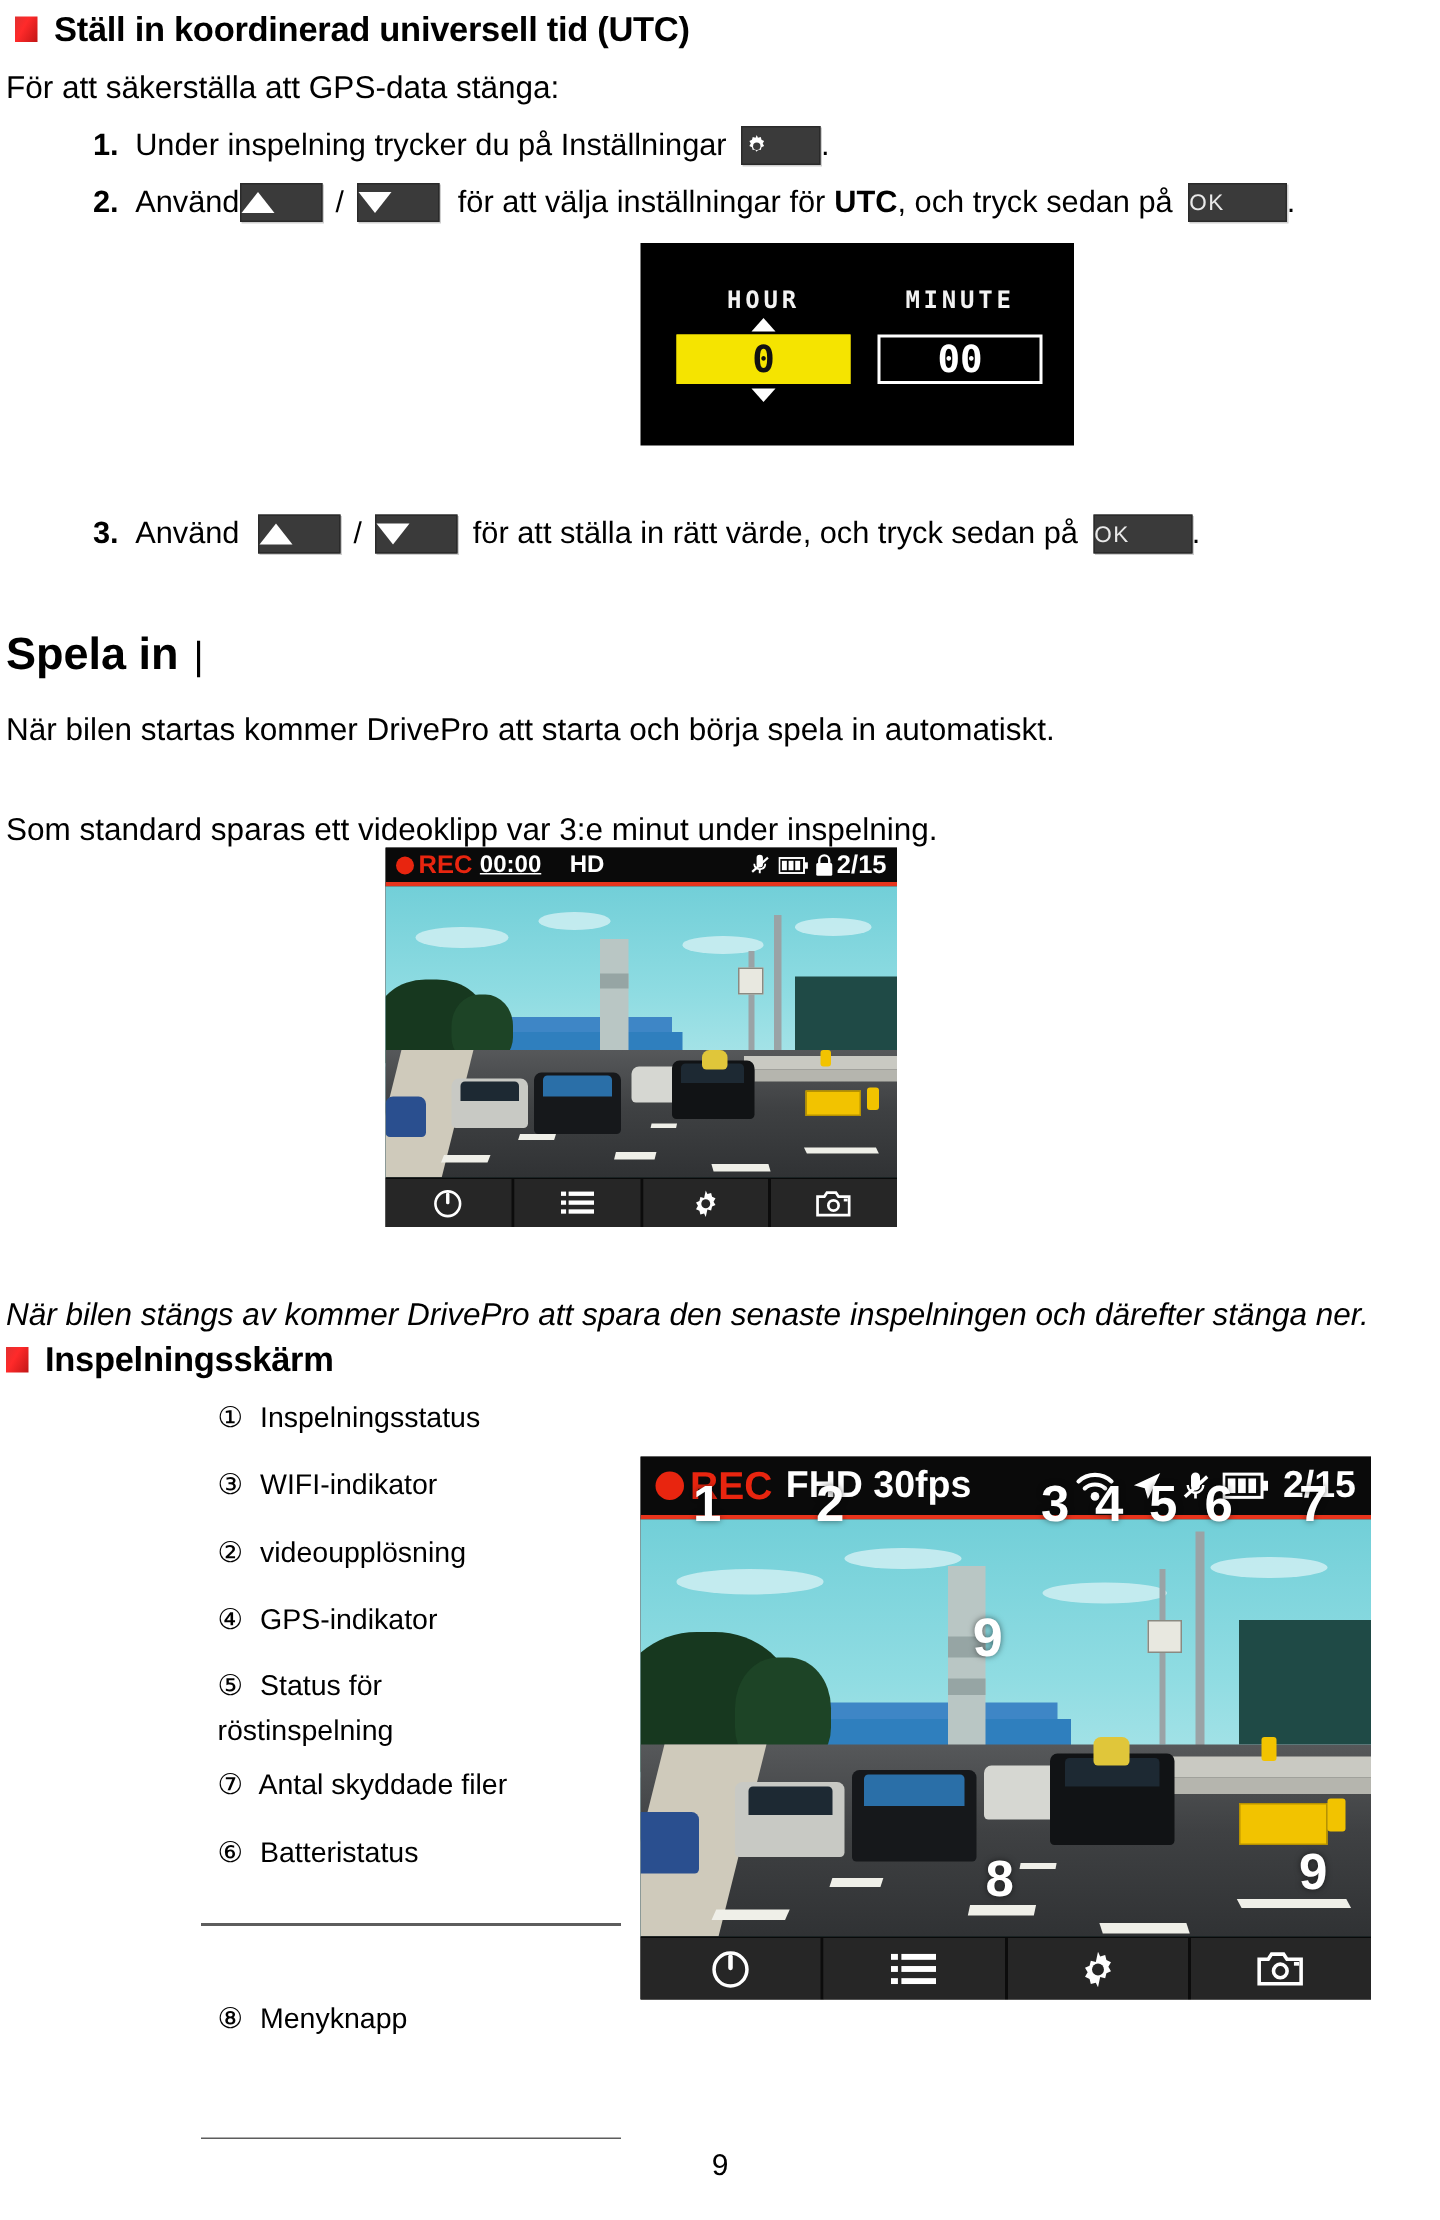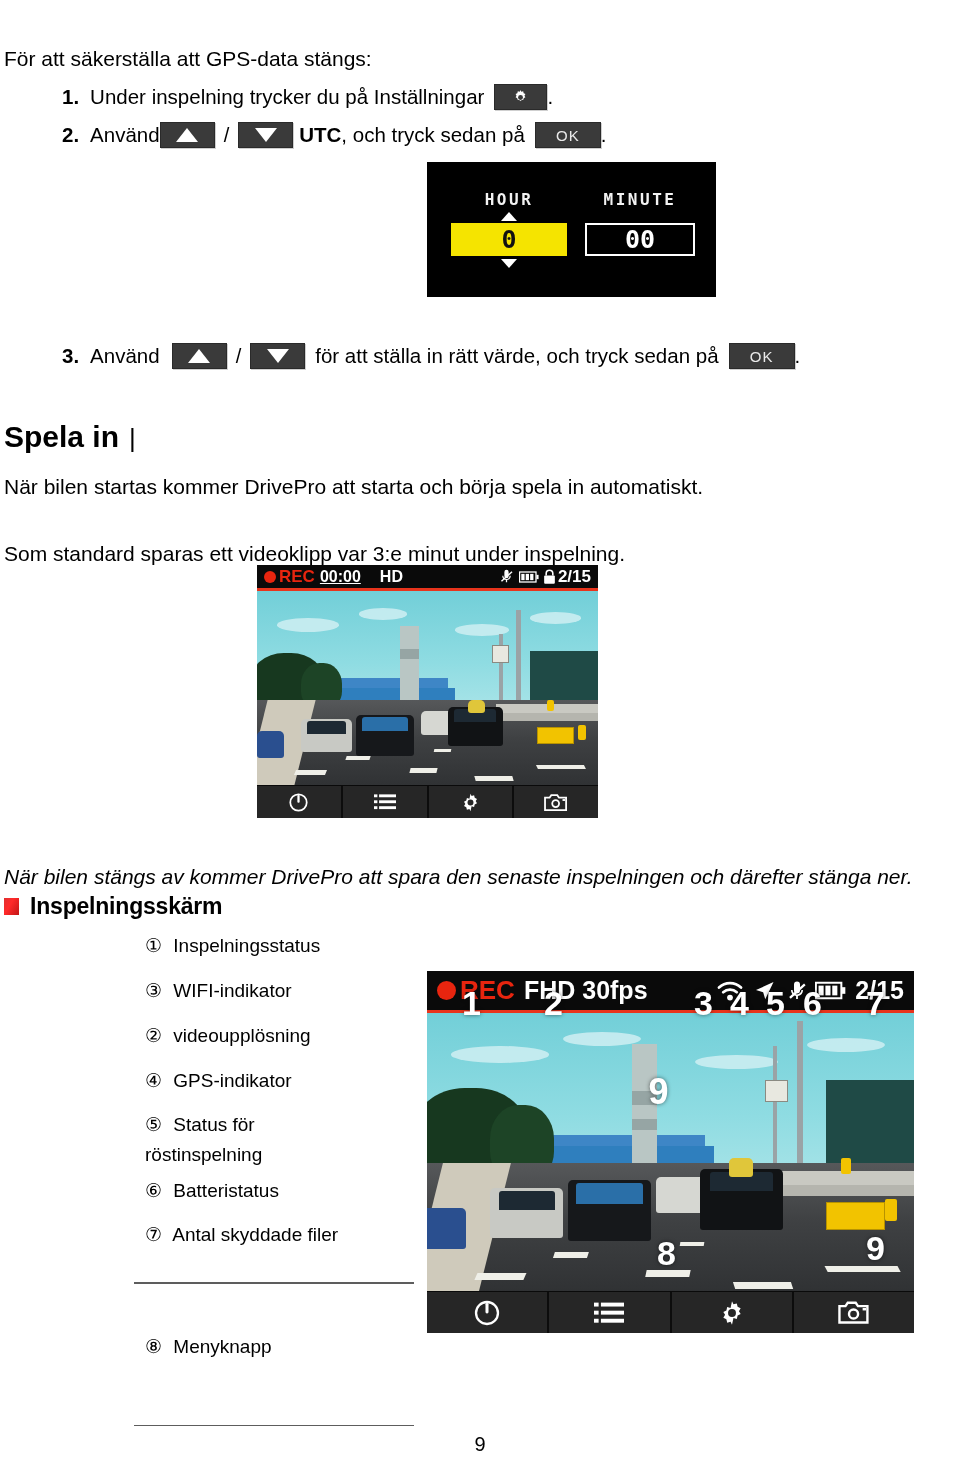--- a/index.html
+++ b/index.html
@@ -36,21 +36,21 @@
   
   .step {
     display: flex; align-items: center;
     font-size: 20.5px;
     margin-left: 62px;
   }
   .step-num { font-weight: bold; margin-right: 11px; }
 
   
   .keybtn {
-    display: inline-flex; align-items: center; justify-content: center;
+    display: inline-flex; align-items: center; justify-content: flex-start;
     background: #3a3a3a;
     border: 1px solid #2a2a2a;
     box-shadow: 1px 1px 0 #cfcfcf;
     vertical-align: middle;
   }
   .keybtn.arrow { width: 55px; height: 26px; }
   .keybtn.gear  { width: 53px; height: 26px; }
   .keybtn.ok    { width: 66px; height: 26px; }
   .keybtn .tri-up {
     width: 0; height: 0;
@@ -186,22 +186,26 @@
   .page-num {
     position:absolute; left:0; right:0; bottom:24px;
     text-align:center; font-size:20px;
   }
 </style>
 </head>
 <body>
 
 <div class="page">
 
-
-  <div class="body-line" style="position:absolute; left:4px; top:46px;">För att säkerställa att GPS-data stängs:</div>
+  <div class="h-section" style="position:absolute; left:10px; top:6px;">
+    <span class="bullet-red"></span>
+    <span>Ställ in koordinerad universell tid (UTC)</span>
+  </div>
+
+  <div class="body-line" style="position:absolute; left:4px; top:46px;">För att säkerställa att GPS-data stänga:</div>
 
   <div class="step" style="position:absolute; left:0; top:84px;">
     <span class="step-num">1.</span>
     <span>Under inspelning trycker du på Inställningar</span>
     <span class="keybtn gear" style="margin-left:10px;">
       <svg class="gear-glyph" viewBox="0 0 24 24">
         <path fill="#ffffff" d="M12 8.4a3.6 3.6 0 100 7.2 3.6 3.6 0 000-7.2zm0 5.6a2 2 0 110-4 2 2 0 010 4z"></path>
         <path fill="#ffffff" d="M20.4 12c0-.5-.05-1-.14-1.45l1.62-1.2-1.7-2.95-1.92.72a6.9 6.9 0 00-2.5-1.45L15.5 3.6h-3.4l-.27 2.07a6.9 6.9 0 00-2.5 1.45l-1.92-.72-1.7 2.95 1.62 1.2A7.5 7.5 0 003.6 12c0 .5.05 1 .14 1.45l-1.62 1.2 1.7 2.95 1.92-.72c.73.64 1.58 1.14 2.5 1.45l.27 2.07h3.4l.27-2.07a6.9 6.9 0 002.5-1.45l1.92.72 1.7-2.95-1.62-1.2c.09-.46.14-.95.14-1.45z" opacity="0"></path>
         <path fill="#ffffff" d="M12 2.6l1 2.2 2.4-.6.6 2.4 2.2 1-1.2 2.1 1.2 2.1-2.2 1-.6 2.4-2.4-.6-1 2.2-1-2.2-2.4.6-.6-2.4-2.2-1 1.2-2.1L5.8 7.6l2.2-1 .6-2.4 2.4.6z"></path>
         <circle cx="12" cy="12" r="3.1" fill="#3a3a3a"></circle>
@@ -213,20 +217,21 @@
   <div class="step" style="position:absolute; left:0; top:122px;">
     <span class="step-num">2.</span>
     <span>Använd</span>
     <span class="keybtn arrow">
       <span class="tri-up"></span>
     </span>
     <span class="slash">/</span>
     <span class="keybtn arrow">
       <span class="tri-dn"></span>
     </span>
+    <span style="margin-left:12px;">för att välja inställningar för</span>
     <span style="font-weight:bold; margin-left:6px;">UTC</span>
     <span>, och tryck sedan på</span>
     <span class="keybtn ok" style="margin-left:10px;">
       <span class="ok-text">OK</span>
     </span>
     <span>.</span>
   </div>
 
   <div class="utc-screen">
     <div class="utc-col" style="left:24px; top:28px; width:116px;">
@@ -405,27 +410,27 @@
       <span class="cnum">④</span>
       <span>GPS-indikator</span>
     </div>
     <div class="legend-item" style="margin-bottom:8px;">
       <span class="cnum">⑤</span>
       <span>Status för</span>
     </div>
     <div class="legend-item" style="margin-bottom:14px;">
       <span>röstinspelning</span>
     </div>
+    <div class="legend-item">
+      <span class="cnum">⑦</span>
+      <span>Antal skyddade filer</span>
+    </div>
     <div class="legend-item" style="margin-bottom:22px;">
       <span class="cnum">⑥</span>
       <span>Batteristatus</span>
-    </div>
-    <div class="legend-item">
-      <span class="cnum">⑦</span>
-      <span>Antal skyddade filer</span>
     </div>
   </div>
 
   <hr class="hr-thin" style="position:absolute; left:134px; top:1274px; width:280px;">
 
   <div class="legend-item" style="position:absolute; left:145px; top:1336px; margin:0;">
     <span class="cnum">⑧</span>
     <span>Menyknapp</span>
   </div>
 

